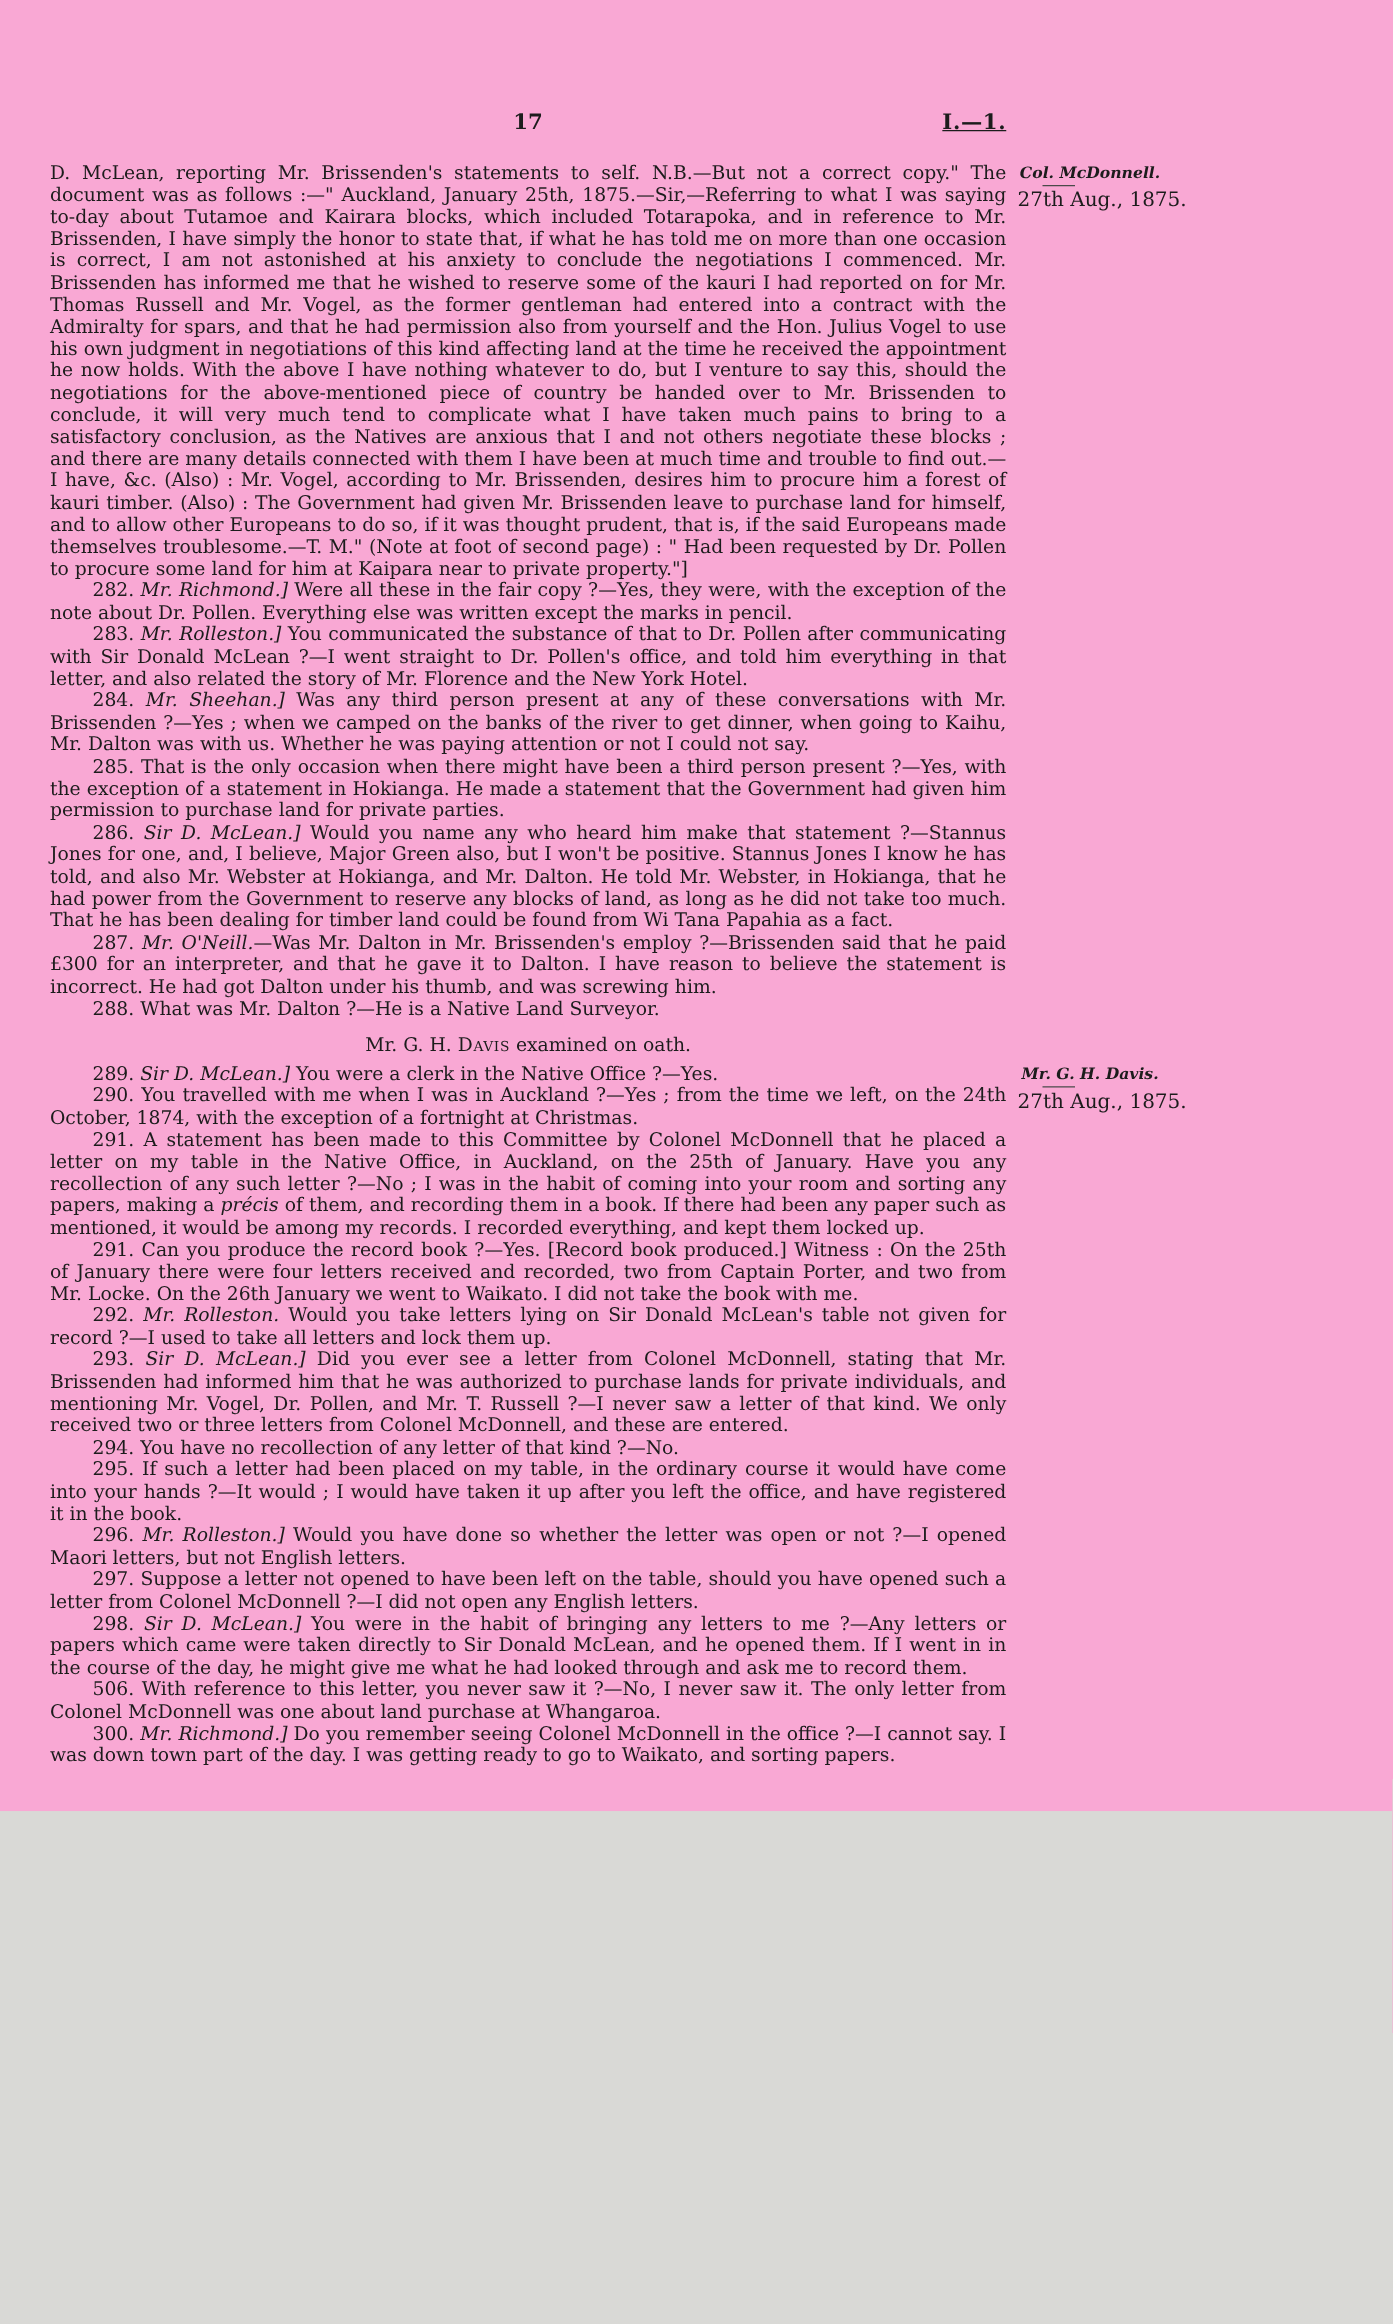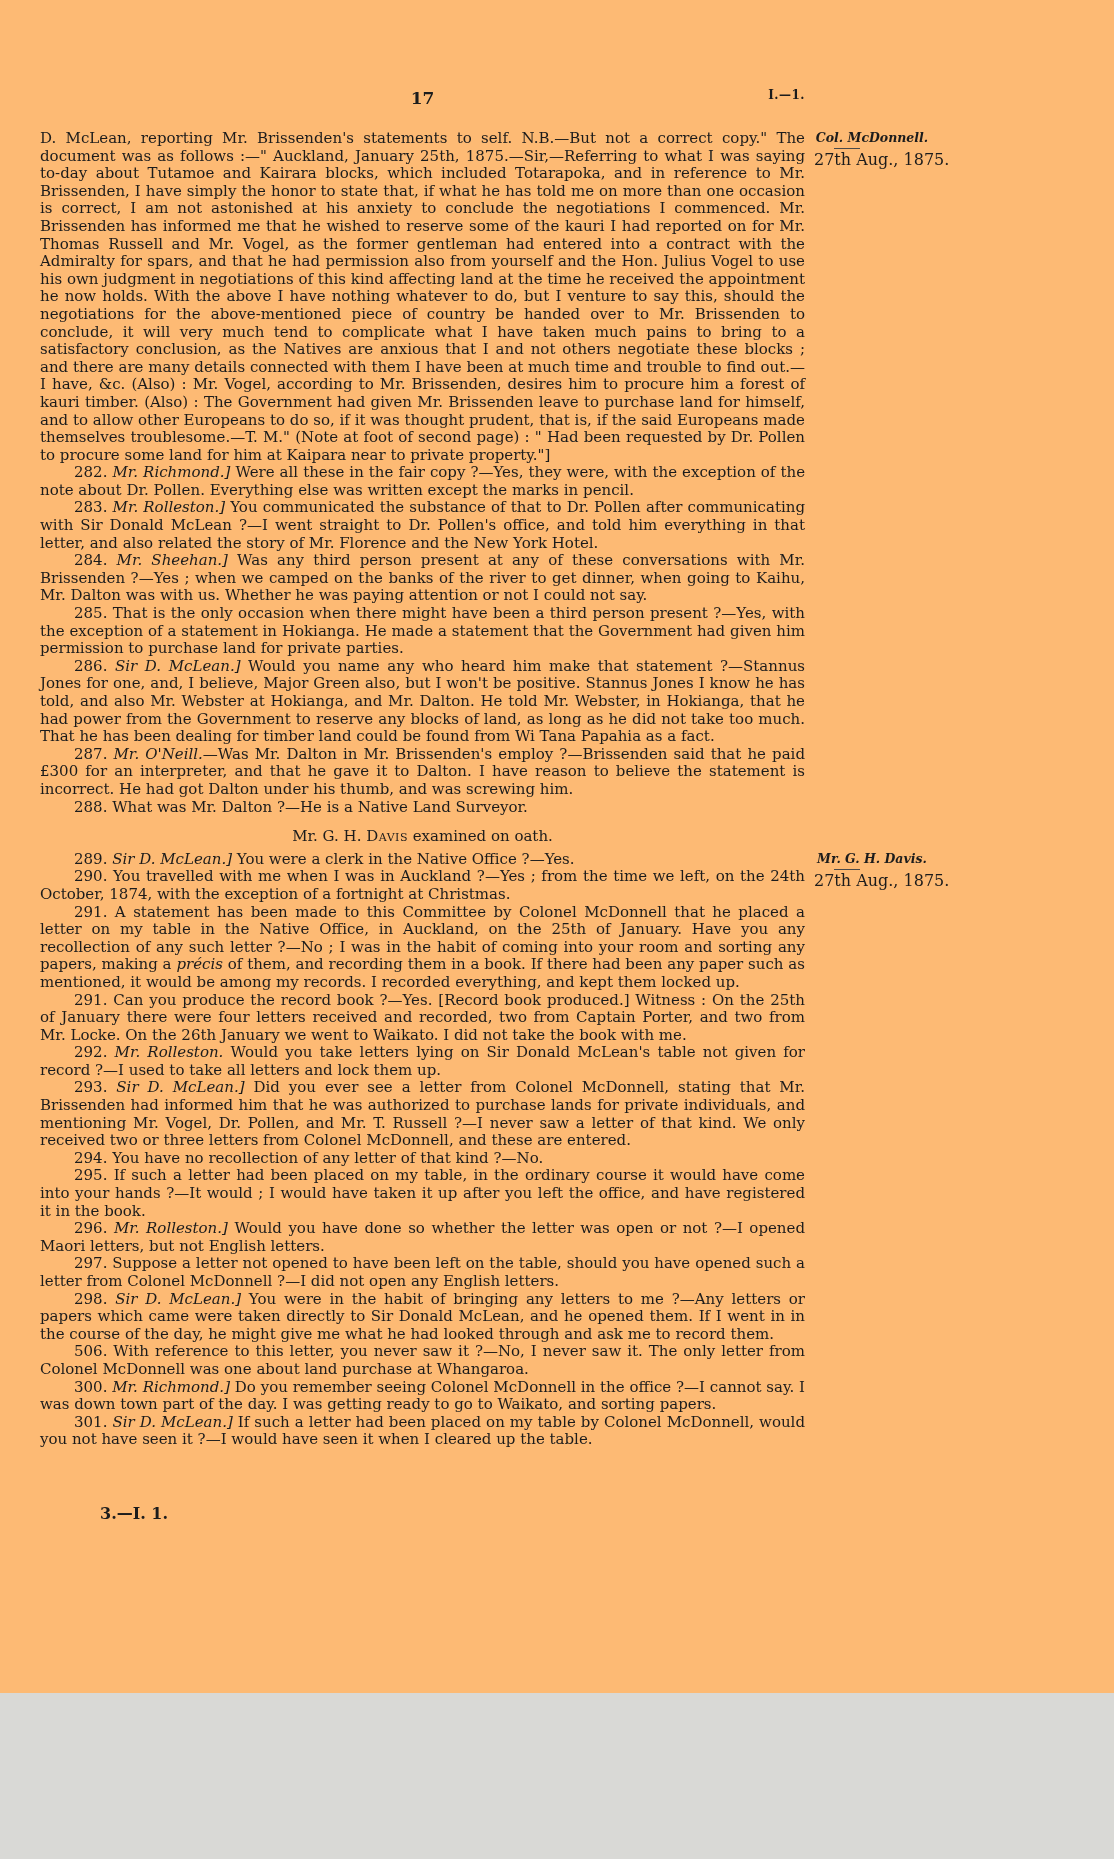--- a/index.html
+++ b/index.html
@@ -3,23 +3,23 @@
 <meta charset="utf-8">
 <style>
   html, body {
     margin: 0;
     padding: 0;
     background: #d9d9d6;
   }
   .page {
     position: relative;
     width: 1114px;
-    height: 1693px;
+    height: 1449px;
     margin: 0 auto;
-    background: #fdba74;
+    background: #f9a8d4;
     font-family: "DejaVu Serif", serif;
     color: #1c1c1c;
     overflow: hidden;
   }
   .header {
     position: absolute;
     top: 88px;
     left: 40px;
     width: 765px;
     height: 24px;
@@ -27,22 +27,23 @@
   .page-num {
     text-align: center;
     font-weight: bold;
     font-size: 17px;
   }
   .header-right {
     position: absolute;
     right: 0;
     top: 0;
     font-weight: bold;
-    font-size: 12px;
+    font-size: 17px;
     letter-spacing: 0.5px;
+    text-decoration: underline;
   }
   .body-col {
     position: absolute;
     top: 130px;
     left: 40px;
     width: 765px;
     font-size: 15px;
     line-height: 17.6px;
     text-align: justify;
   }
@@ -131,16 +132,15 @@
       <p class="para indent"><span class="run-normal">291. Can you produce the record book ?—Yes. [Record book produced.] Witness : On the 25th of January there were four letters received and recorded, two from Captain Porter, and two from Mr. Locke. On the 26th January we went to Waikato. I did not take the book with me.</span></p>
       <p class="para indent"><span class="run-normal">292. </span><span class="run-italic">Mr. Rolleston. </span><span class="run-normal">Would you take letters lying on Sir Donald McLean's table not given for record ?—I used to take all letters and lock them up.</span></p>
       <p class="para indent"><span class="run-normal">293. </span><span class="run-italic">Sir D. McLean.] </span><span class="run-normal">Did you ever see a letter from Colonel McDonnell, stating that Mr. Brissenden had informed him that he was authorized to purchase lands for private individuals, and mentioning Mr. Vogel, Dr. Pollen, and Mr. T. Russell ?—I never saw a letter of that kind. We only received two or three letters from Colonel McDonnell, and these are entered.</span></p>
       <p class="para indent"><span class="run-normal">294. You have no recollection of any letter of that kind ?—No.</span></p>
       <p class="para indent"><span class="run-normal">295. If such a letter had been placed on my table, in the ordinary course it would have come into your hands ?—It would ; I would have taken it up after you left the office, and have registered it in the book.</span></p>
       <p class="para indent"><span class="run-normal">296. </span><span class="run-italic">Mr. Rolleston.] </span><span class="run-normal">Would you have done so whether the letter was open or not ?—I opened Maori letters, but not English letters.</span></p>
       <p class="para indent"><span class="run-normal">297. Suppose a letter not opened to have been left on the table, should you have opened such a letter from Colonel McDonnell ?—I did not open any English letters.</span></p>
       <p class="para indent"><span class="run-normal">298. </span><span class="run-italic">Sir D. McLean.] </span><span class="run-normal">You were in the habit of bringing any letters to me ?—Any letters or papers which came were taken directly to Sir Donald McLean, and he opened them. If I went in in the course of the day, he might give me what he had looked through and ask me to record them.</span></p>
       <p class="para indent"><span class="run-normal">506. With reference to this letter, you never saw it ?—No, I never saw it. The only letter from Colonel McDonnell was one about land purchase at Whangaroa.</span></p>
       <p class="para indent"><span class="run-normal">300. </span><span class="run-italic">Mr. Richmond.] </span><span class="run-normal">Do you remember seeing Colonel McDonnell in the office ?—I cannot say. I was down town part of the day. I was getting ready to go to Waikato, and sorting papers.</span></p>
-      <p class="para indent"><span class="run-normal">301. </span><span class="run-italic">Sir D. McLean.] </span><span class="run-normal">If such a letter had been placed on my table by Colonel McDonnell, would you not have seen it ?—I would have seen it when I cleared up the table.</span></p>
     </div>
   <div class="footer">3.—I. 1.</div>
 </div>
 
 </body></html>

